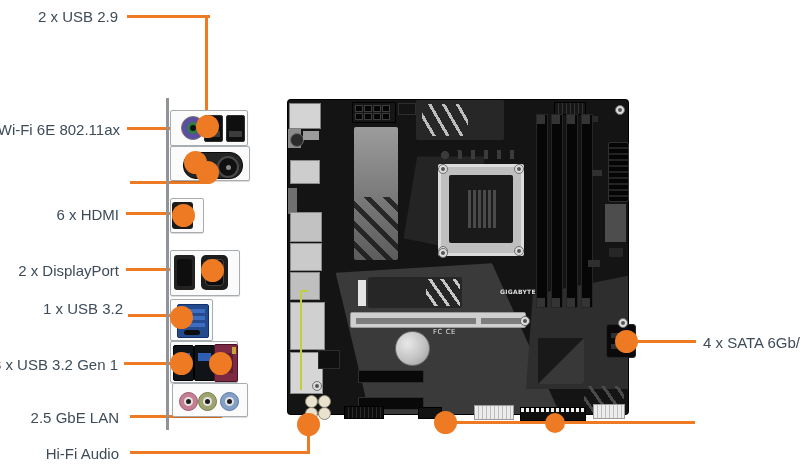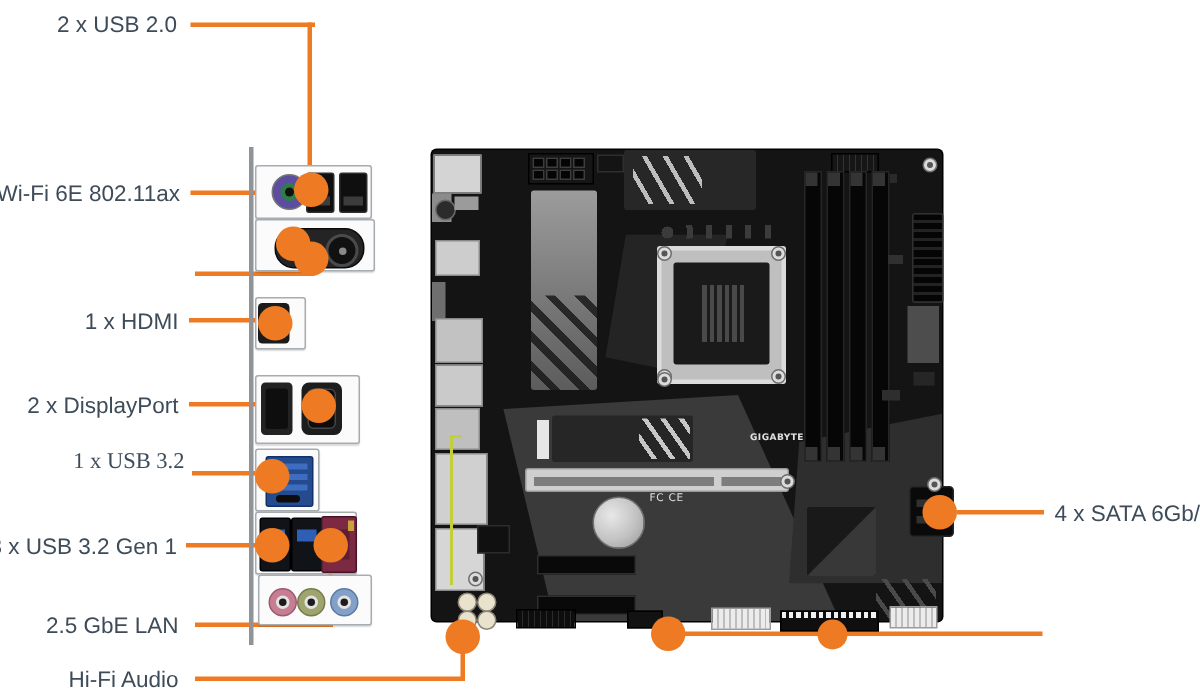--- a/index.html
+++ b/index.html
@@ -1,20 +1,20 @@
 <!DOCTYPE html>
 <html><head>
 <meta charset="utf-8">
 <style>
   html,body{margin:0;padding:0;background:#fff;}
   #stage{position:relative;width:800px;height:465px;background:#ffffff;overflow:hidden;
          font-family:"Liberation Sans",sans-serif;}
   .abs{position:absolute;}
   .lbl{position:absolute;font:500 15px/17px "Liberation Sans",sans-serif;color:#3e4c5a;white-space:nowrap;}
-  .lbl.two{text-align:right;font-family:Liberation Serif, serif;}
+  .lbl.two{text-align:right;}
   .cl{position:absolute;background:#ee7a23;}
   .dot{position:absolute;width:23px;height:23px;border-radius:50%;background:#ee7a23;}
   .dot.sm{width:20px;height:20px;}
   .blk{position:absolute;background:#fbfbfb;border:1px solid #a7acb1;border-radius:2px;
        box-shadow:0 1px 1px rgba(0,0,0,.15);}
   .board{position:absolute;left:288px;top:100px;width:340px;height:314px;background:#141414;
          border-radius:3px;box-shadow:0 0 0 1px #000;}
   .board .abs{position:absolute;}
   .patch{position:absolute;}
   .slot{position:absolute;width:10px;background:#060606;border:1px solid #262626;}
@@ -27,23 +27,23 @@
   .jack{position:absolute;width:17px;height:17px;border-radius:50%;}
   .jack i{position:absolute;left:4px;top:4px;width:9px;height:9px;border-radius:50%;background:#e3e3e3;}
   .jack i:after{content:"";position:absolute;left:2px;top:2px;width:5px;height:5px;border-radius:50%;background:#1c1c1c;}
   .mark{position:absolute;color:#e0e0e0;font-family:"DejaVu Sans",sans-serif;}
 </style>
 </head>
 <body>
 
 <div id="stage">
 
-  <div class="lbl" style="right:682px;top:8px;">2 x USB 2.0</div>
+  <div class="lbl" style="right:682px;top:8px;">2 x USB 2.9</div>
   <div class="lbl" style="right:680px;top:121px;">Wi-Fi 6E 802.11ax</div>
-  <div class="lbl" style="right:681px;top:206px;">1 x HDMI</div>
+  <div class="lbl" style="right:681px;top:206px;">6 x HDMI</div>
   <div class="lbl" style="right:681px;top:262px;">2 x DisplayPort</div>
   <div class="lbl two" style="right:677px;top:300px;">
     <span>1 x USB 3.2</span><br>
   </div>
   <div class="lbl" style="right:682px;top:356px;">3 x USB 3.2 Gen 1</div>
   <div class="lbl" style="right:681px;top:409px;">2.5 GbE LAN</div>
   <div class="lbl" style="right:681px;top:445px;">Hi-Fi Audio</div>
 
   <div class="lbl" style="left:703px;top:334px;">4 x SATA 6Gb/s</div>
 

